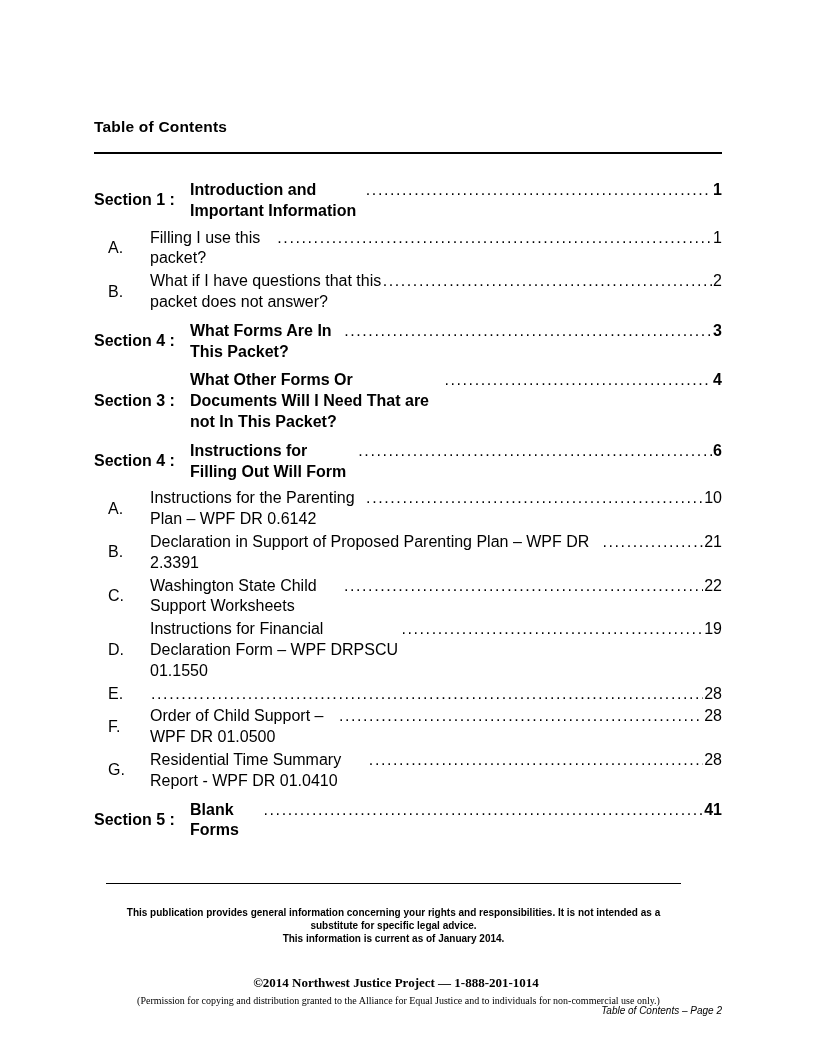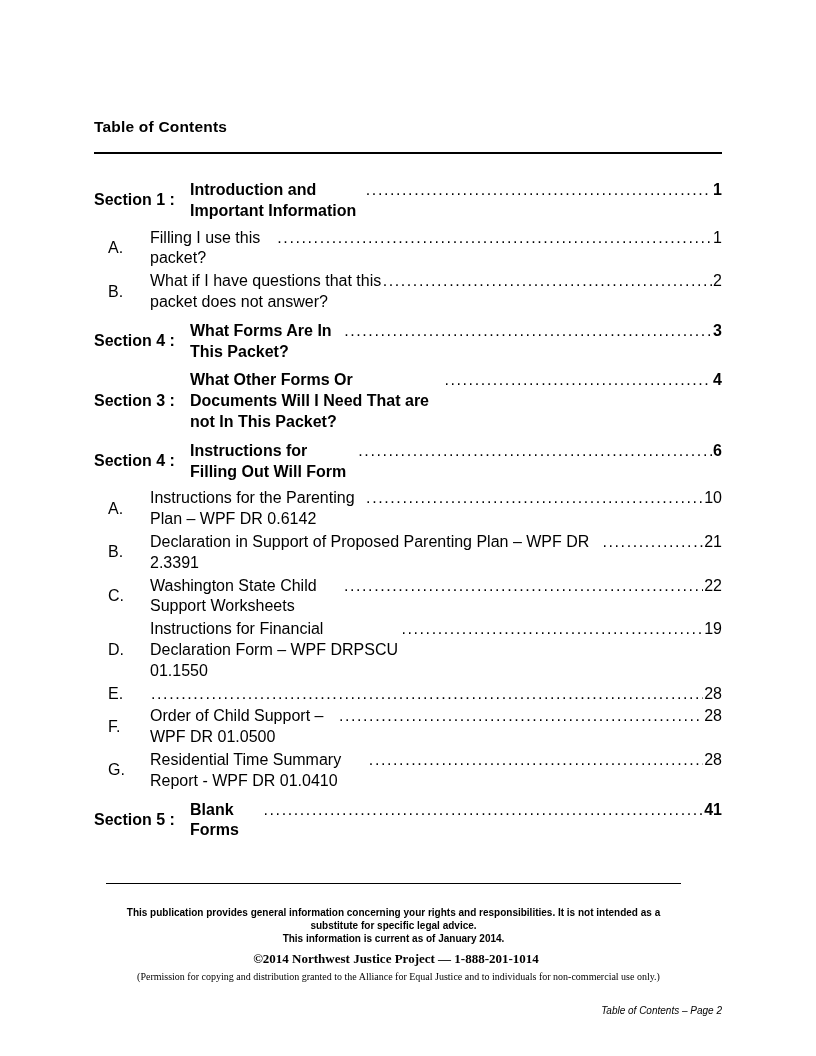--- a/index.html
+++ b/index.html
@@ -108,21 +108,21 @@
     line-height: 1.30;
     margin-top: 22px;
   }
   .copy {
     width: 600px;
     margin-left: 2px;
     text-align: center;
     font-family: "Liberation Serif", serif;
     font-size: 13px;
     font-weight: bold;
-    margin-top: 6px;
+    margin-top: 30px;
   }
   .perm {
     width: 615px;
     margin-left: -3px;
     text-align: center;
     font-family: "Liberation Serif", serif;
     font-size: 10px;
     line-height: 1.35;
     margin-top: 3px;
   }

